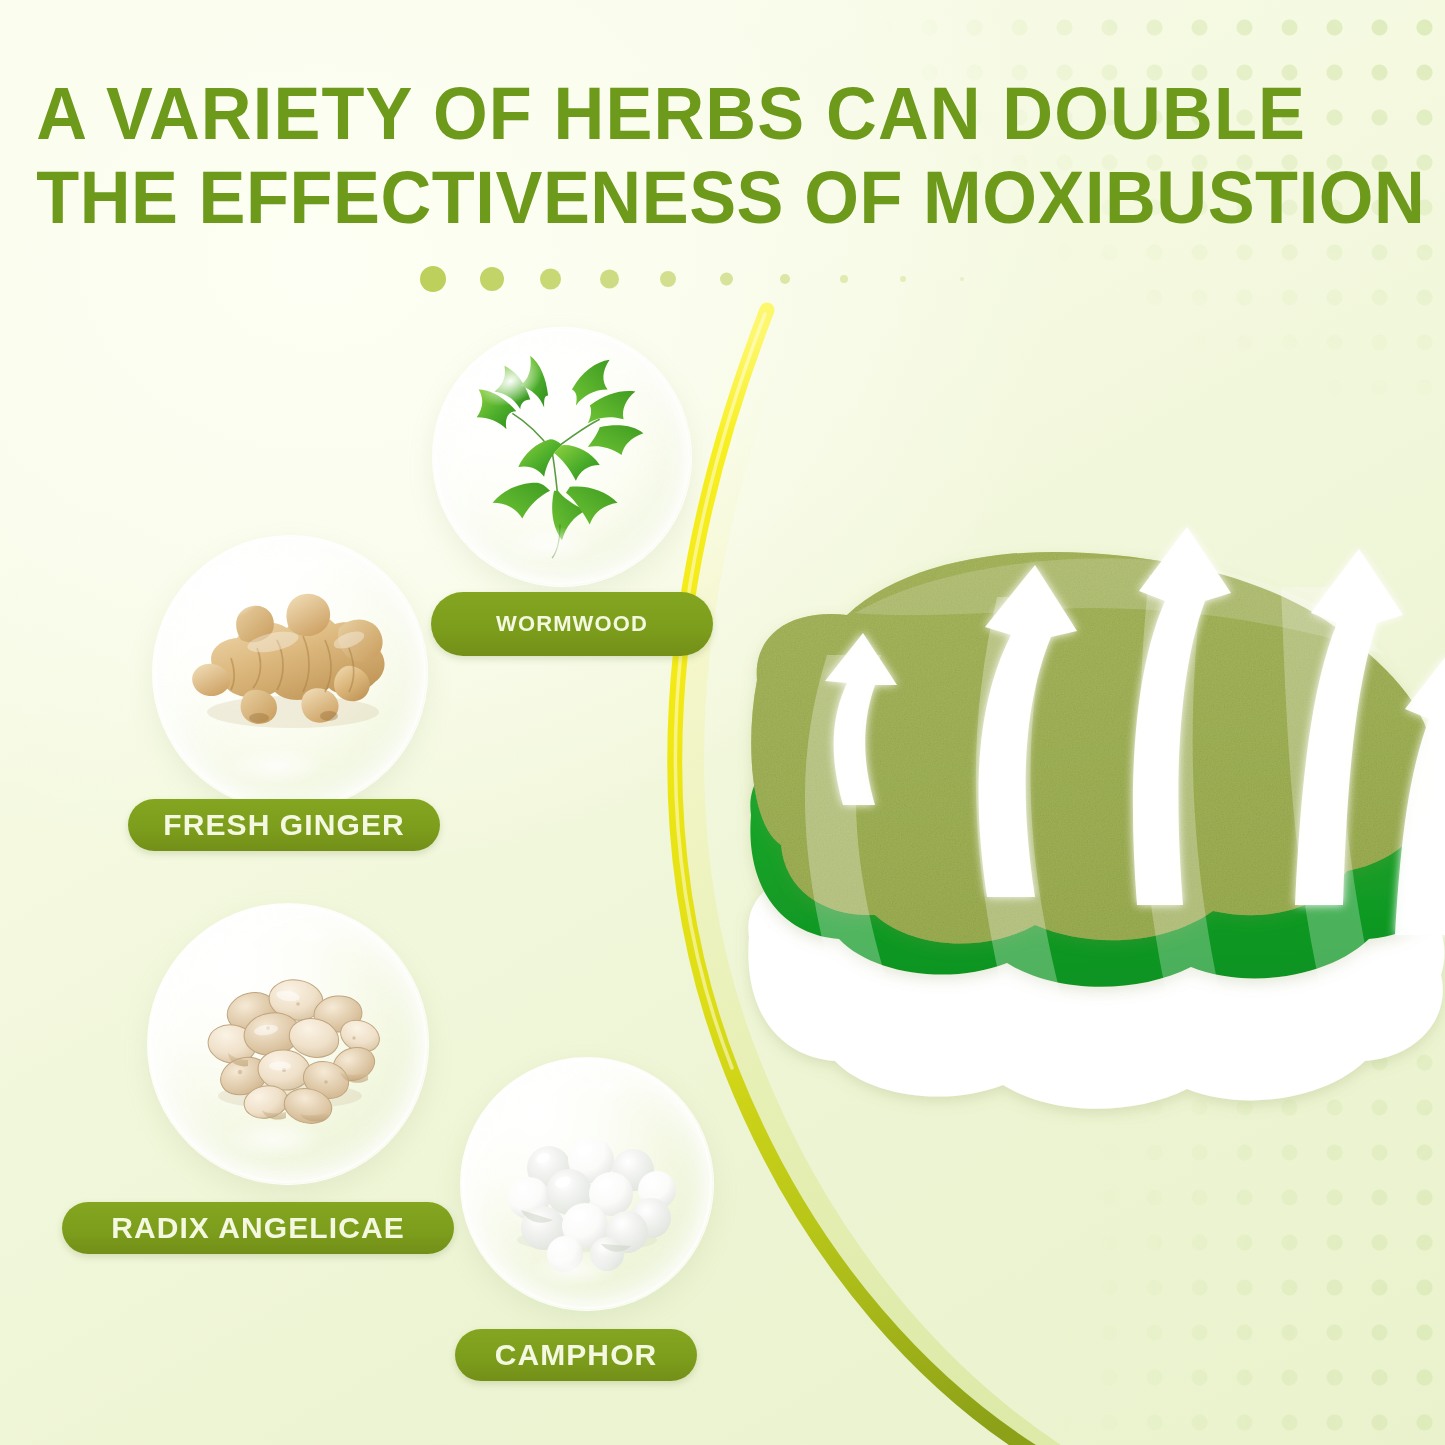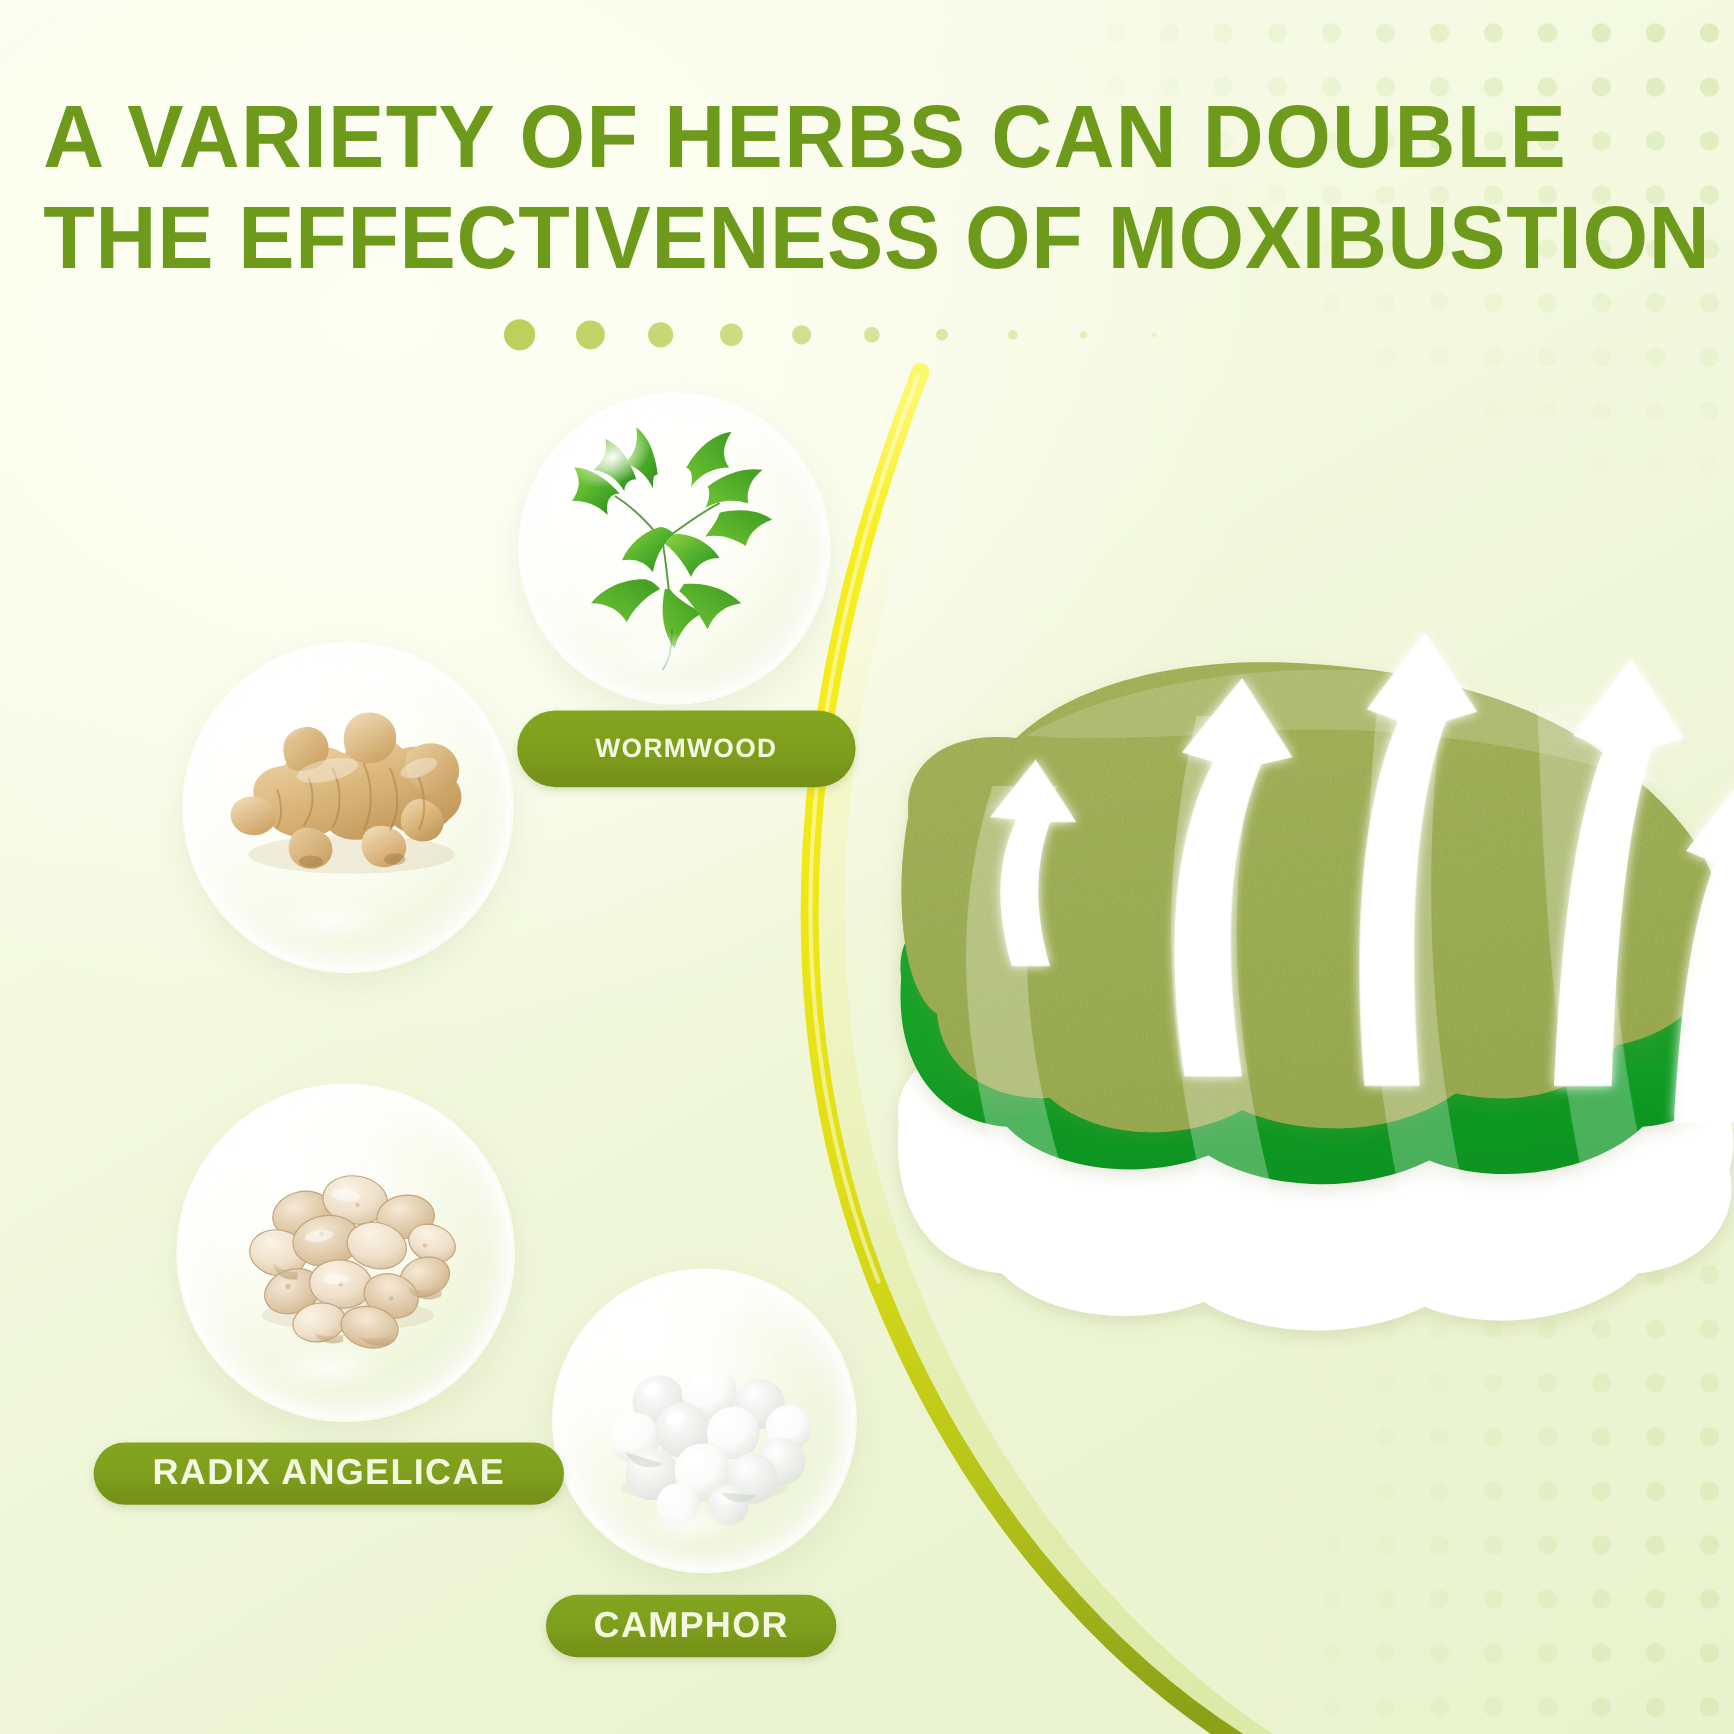--- a/index.html
+++ b/index.html
@@ -488,16 +488,17 @@
         </g>
       </svg>
     </div>
     <div class="rim"></div>
     <div class="sheenA"></div>
     <div class="sheenB"></div>
     <div class="sheenC"></div>
   </div>
 
   <div class="pill nosel" id="pill-wormwood" style="left: 431px; top: 592px; width: 282px; height: 64px; font-size: 22px;">WORMWOOD</div>
-  <div class="pill nosel" id="pill-radix" style="left: 78px; top: 1202px; width: 392px; height: 52px; font-size: 30px; text-align: center;">RADIX ANGELICAE</div>
+  <div class="pill nosel" id="pill-ginger" style="left: 128px; top: 799px; width: 312px; height: 52px; font-size: 30px;">FRESH GINGER</div>
+  <div class="pill nosel" id="pill-radix" style="left: 62px; top: 1202px; width: 392px; height: 52px; font-size: 30px; text-align: center;">RADIX ANGELICAE</div>
   <div class="pill nosel" id="pill-camphor" style="left: 455px; top: 1329px; width: 242px; height: 52px; font-size: 30px;">CAMPHOR</div>
 
 </div>
 
 </body></html>

